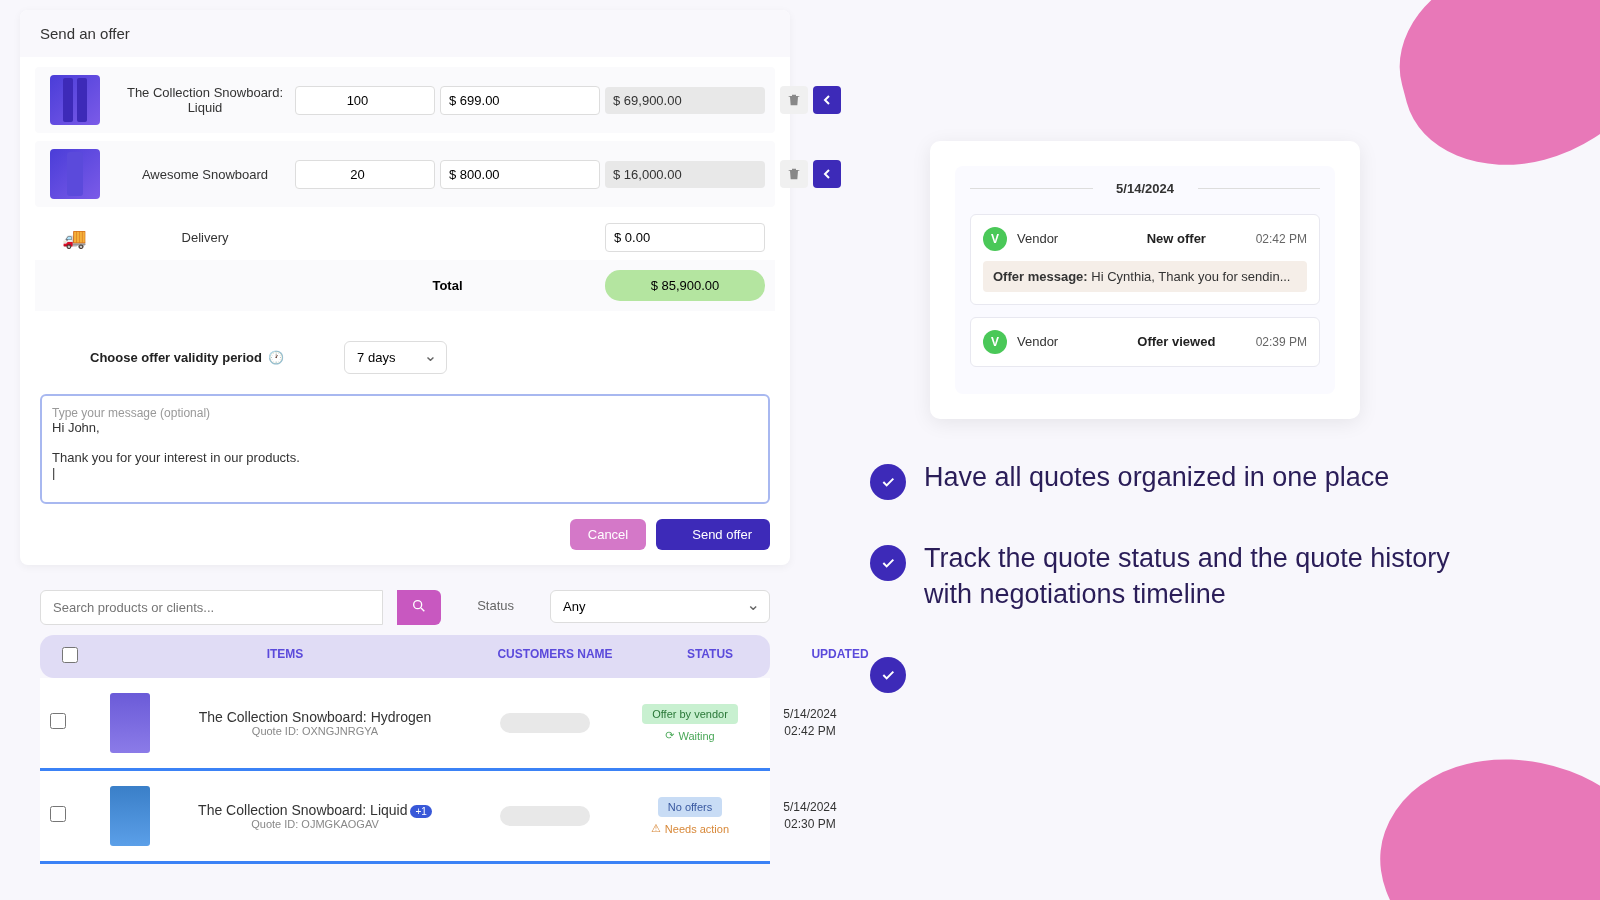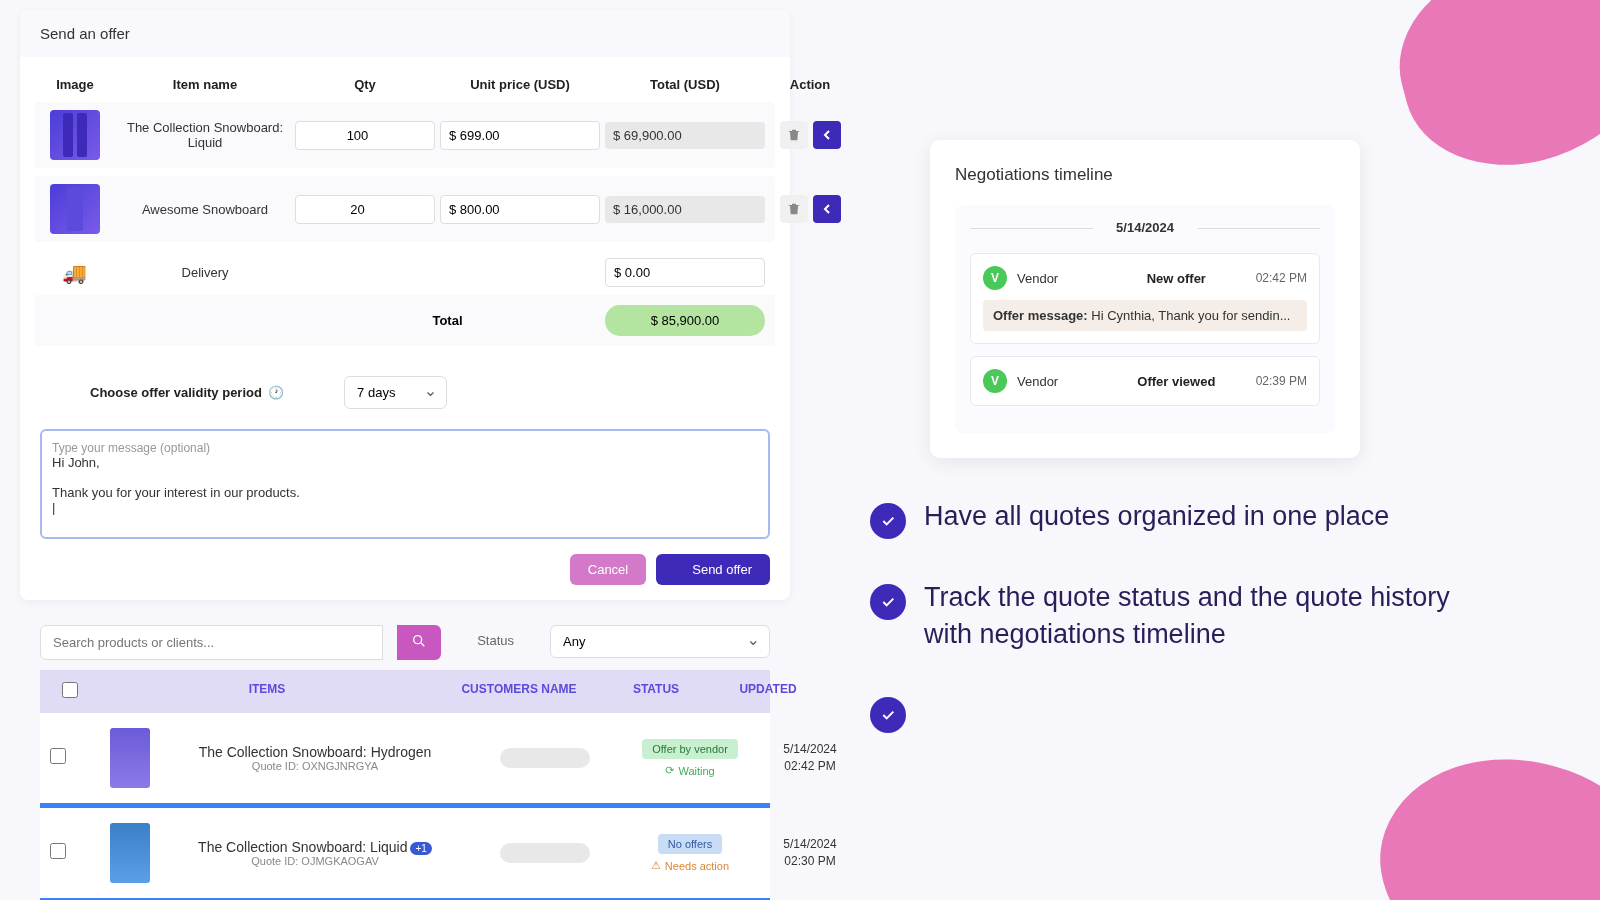--- a/index.html
+++ b/index.html
@@ -49,22 +49,22 @@
 .btn-cancel { background: #d478c8; color: #fff; }
 .btn-send { background: #3d2ab8; color: #fff; padding-left: 36px; }
 
 .search-bar { display: flex; gap: 24px; padding: 15px 20px 10px; margin: 0 20px; }
 .search-input { flex: 1; padding: 8px 12px; border: 1px solid #ddd; border-radius: 6px 0 0 6px; font-size: 13px; }
 .search-btn { background: #c858c0; color: #fff; border: none; padding: 8px 14px; border-radius: 0 6px 6px 0; cursor: pointer; margin-left: -10px; }
 .status-label { padding: 8px 12px; font-size: 13px; color: #666; }
 .status-select { padding: 8px 40px 8px 12px; border: 1px solid #ddd; border-radius: 6px; font-size: 13px; background: #fff; appearance: none; min-width: 220px; }
 
 .quote-table { margin: 0 40px; }
-.quote-head { display: grid; grid-template-columns: 40px 350px 150px 120px 100px; gap: 2px; padding: 12px 10px; background: #e0dcf5; font-size: 12px; font-weight: 700; color: #5b4adb; text-align: center; border-radius: 0; }
-.quote-row { display: grid; grid-template-columns: 40px 60px 290px 150px 120px 100px; gap: 10px; align-items: center; padding: 15px 10px; border-bottom: 5px solid #3b82f6; background: #fff; }
+.quote-head { display: grid; grid-template-columns: 40px 350px 150px 120px 100px; gap: 20px; padding: 12px 10px; background: #e0dcf5; font-size: 12px; font-weight: 700; color: #5b4adb; text-align: center; border-radius: 14px; }
+.quote-row { display: grid; grid-template-columns: 40px 60px 290px 150px 120px 100px; gap: 10px; align-items: center; padding: 15px 10px; border-bottom: 3px solid #3b82f6; background: #fff; }
 .quote-check { width: 16px; height: 16px; }
 .quote-img { width: 40px; height: 60px; background: linear-gradient(#6b5bd8, #8b7be8); border-radius: 3px; margin: 0 auto; }
 .quote-img.liquid { background: linear-gradient(#3a7fc8, #5b9fe8); }
 .quote-item-name { font-size: 14px; color: #333; text-align: center; }
 .quote-id { font-size: 11px; color: #888; }
 .cust-pill { width: 90px; height: 20px; background: #e8e8e8; border-radius: 10px; margin: 0 auto; }
 .status-badge { display: inline-block; padding: 4px 10px; border-radius: 4px; font-size: 11px; text-align: center; }
 .badge-green { background: #c8f0d0; color: #2a7838; }
 .badge-blue { background: #c8dcf5; color: #3858a0; }
 .status-sub { font-size: 11px; margin-top: 5px; display: flex; align-items: center; justify-content: center; gap: 4px; }
@@ -103,28 +103,20 @@
 <body>
 
 <div class="pink-blob1"></div>
 <div class="pink-blob2"></div>
 
 <div class="container">
   <div class="left-col">
     <div class="panel">
       <div class="panel-header">Send an offer</div>
       <div class="offer-table">
-        <div class="offer-head">
-          <div>Image</div>
-          <div>Item name</div>
-          <div>Qty</div>
-          <div>Unit price (USD)</div>
-          <div>Total (USD)</div>
-          <div>Action</div>
-        </div>
 
         <div class="offer-row">
           <div class="item-img skis"></div>
           <div class="item-name">The Collection Snowboard: Liquid</div>
           <input class="qty-input" type="number" value="100" style="">
           <input class="price-input" value="$ 699.00" style="">
           <div class="total-cell">$ 69,900.00</div>
           <div class="action-cell">
             <button class="icon-btn trash-btn">
                 <svg viewBox="0 0 24 24" fill="currentColor">
@@ -255,21 +247,20 @@
               <span>Needs action</span>
             </div>
         </div>
         <div class="updated-cell"><span>5/14/2024</span><br><span>02:30 PM</span></div>
       </div>
     </div>
   </div>
 
   <div class="right-col">
     <div class="timeline-panel">
-      <div class="timeline-title">Negotiations timeline</div>
       <div class="timeline-body">
         <div class="timeline-date">5/14/2024</div>
         <div class="timeline-item">
           <div class="timeline-row1">
             <div class="vendor-badge">V</div>
             <div class="timeline-who">Vendor</div>
             <div class="timeline-event">New offer</div>
             <div class="timeline-time">02:42 PM</div>
           </div>
           <div class="timeline-msg"><b>Offer message:</b> <span>Hi Cynthia, Thank you for sendin...</span></div>

